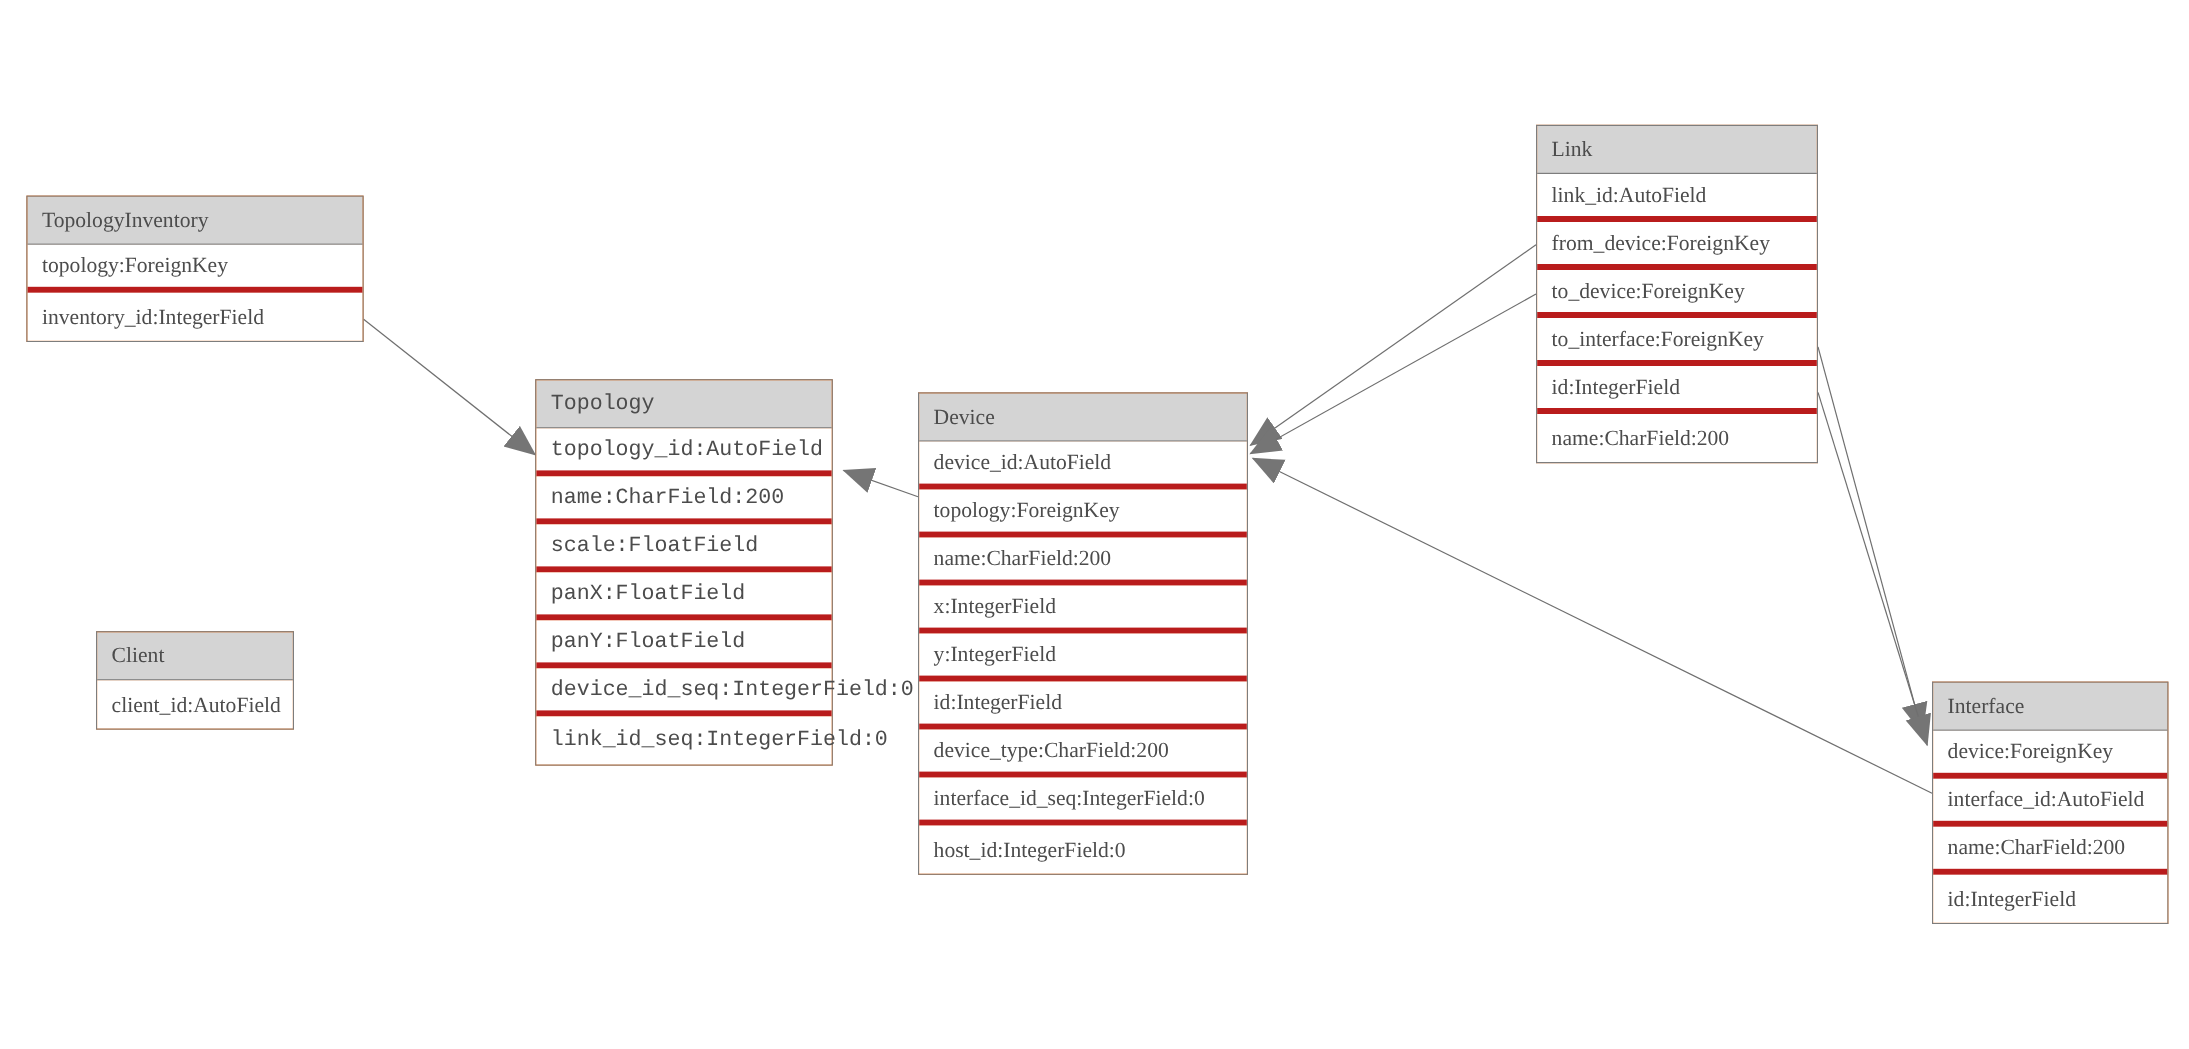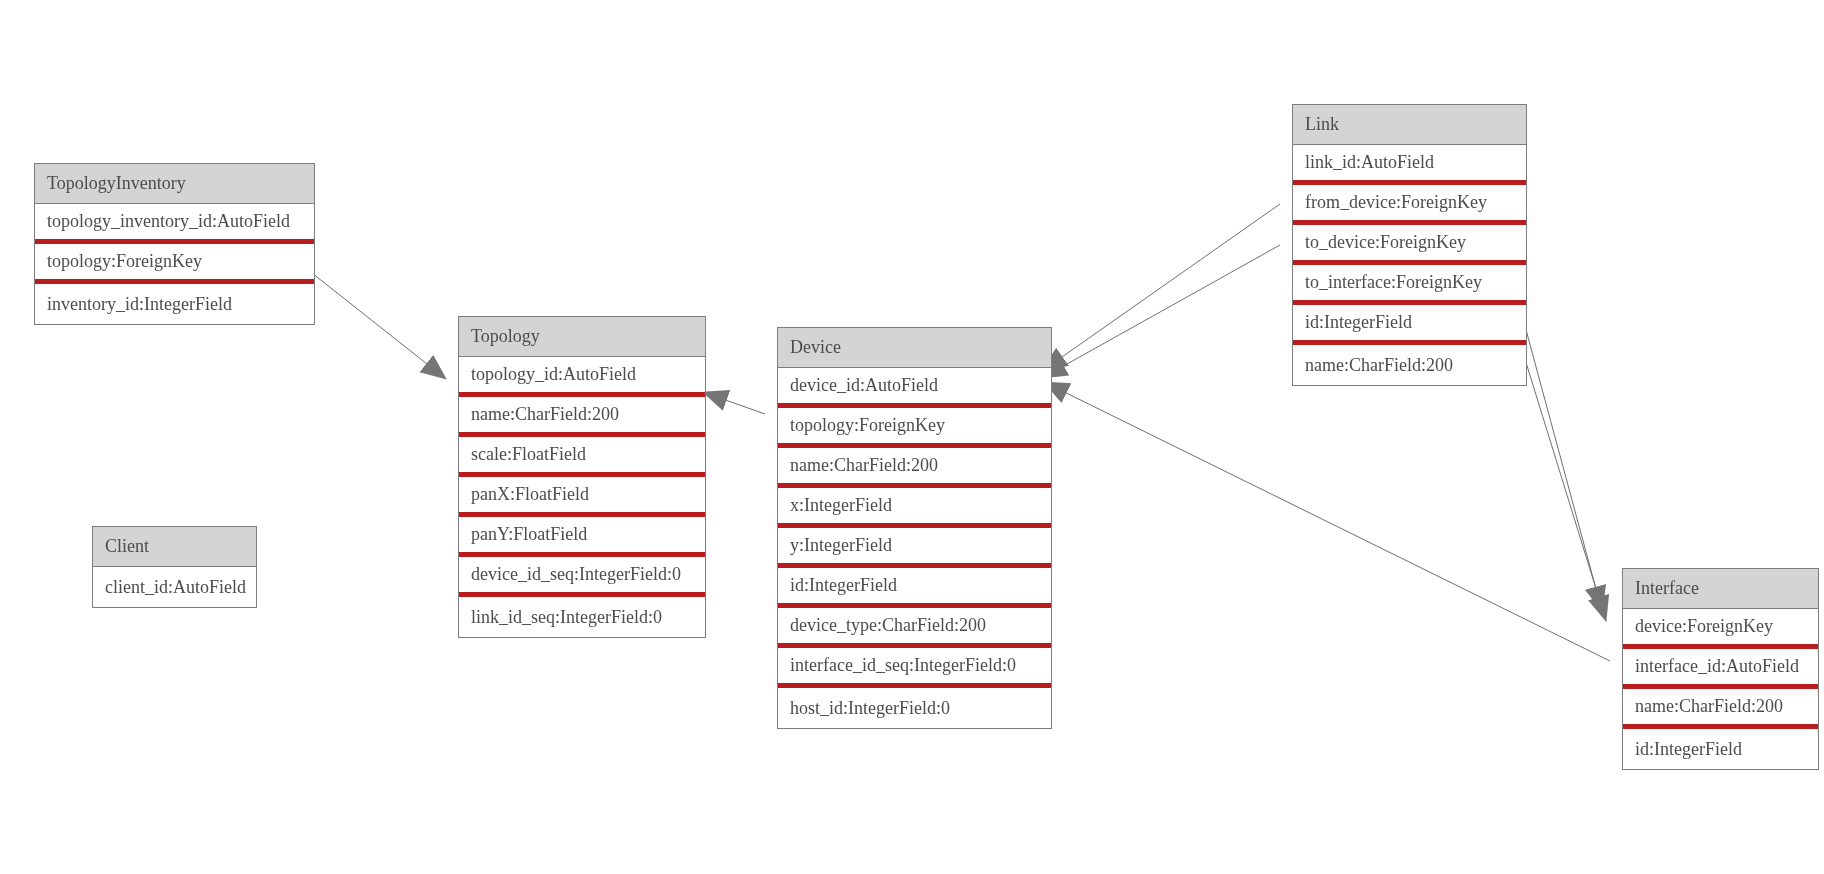--- a/index.html
+++ b/index.html
@@ -22,21 +22,20 @@
     width: 1824px;
     height: 874px;
     z-index: 1;
   }
   .entity {
     position: absolute;
     z-index: 2;
     background: #f97316;
     border: 1px solid #7d7d7d;
     box-sizing: border-box;
-    margin-left: 12px;
   }
   .entity-header {
     height: 40px;
     box-sizing: border-box;
     background: #d4d4d4;
     border-bottom: 1px solid #7d7d7d;
     display: flex;
     align-items: center;
     padding: 0 12px;
     font-size: 18px;
@@ -75,25 +74,24 @@
         <line x1="1280" y1="204" x2="1042" y2="371" stroke="#6f6f6f" stroke-width="1" marker-end="url(#arrowhead)"></line>
         <line x1="1280" y1="245" x2="1042" y2="378" stroke="#6f6f6f" stroke-width="1" marker-end="url(#arrowhead)"></line>
         <line x1="1610" y1="661" x2="1044" y2="382" stroke="#6f6f6f" stroke-width="1" marker-end="url(#arrowhead)"></line>
         <line x1="1515" y1="289" x2="1602" y2="611" stroke="#6f6f6f" stroke-width="1" marker-end="url(#arrowhead)"></line>
         <line x1="1515" y1="327" x2="1606" y2="621" stroke="#6f6f6f" stroke-width="1" marker-end="url(#arrowhead)"></line>
       </g>
   </svg>
 
 <div class="entity" style="left: 22px; top: 163px; width: 281px;">
       <div class="entity-header">TopologyInventory</div>
-      <div class="entity-row">topology_inventory_id:AutoField</div>
       <div class="entity-row">topology:ForeignKey</div>
       <div class="entity-row">inventory_id:IntegerField</div>
     </div>
-    <div class="entity" style="left: 446px; top: 316px; width: 248px;">
+    <div class="entity" style="left: 446px; top: 316px; width: 248px; font-family: Liberation Mono, monospace;">
       <div class="entity-header">Topology</div>
       <div class="entity-row">topology_id:AutoField</div>
       <div class="entity-row">name:CharField:200</div>
       <div class="entity-row">scale:FloatField</div>
       <div class="entity-row">panX:FloatField</div>
       <div class="entity-row">panY:FloatField</div>
       <div class="entity-row">device_id_seq:IntegerField:0</div>
       <div class="entity-row">link_id_seq:IntegerField:0</div>
     </div>
     <div class="entity" style="left: 80px; top: 526px; width: 165px;">

